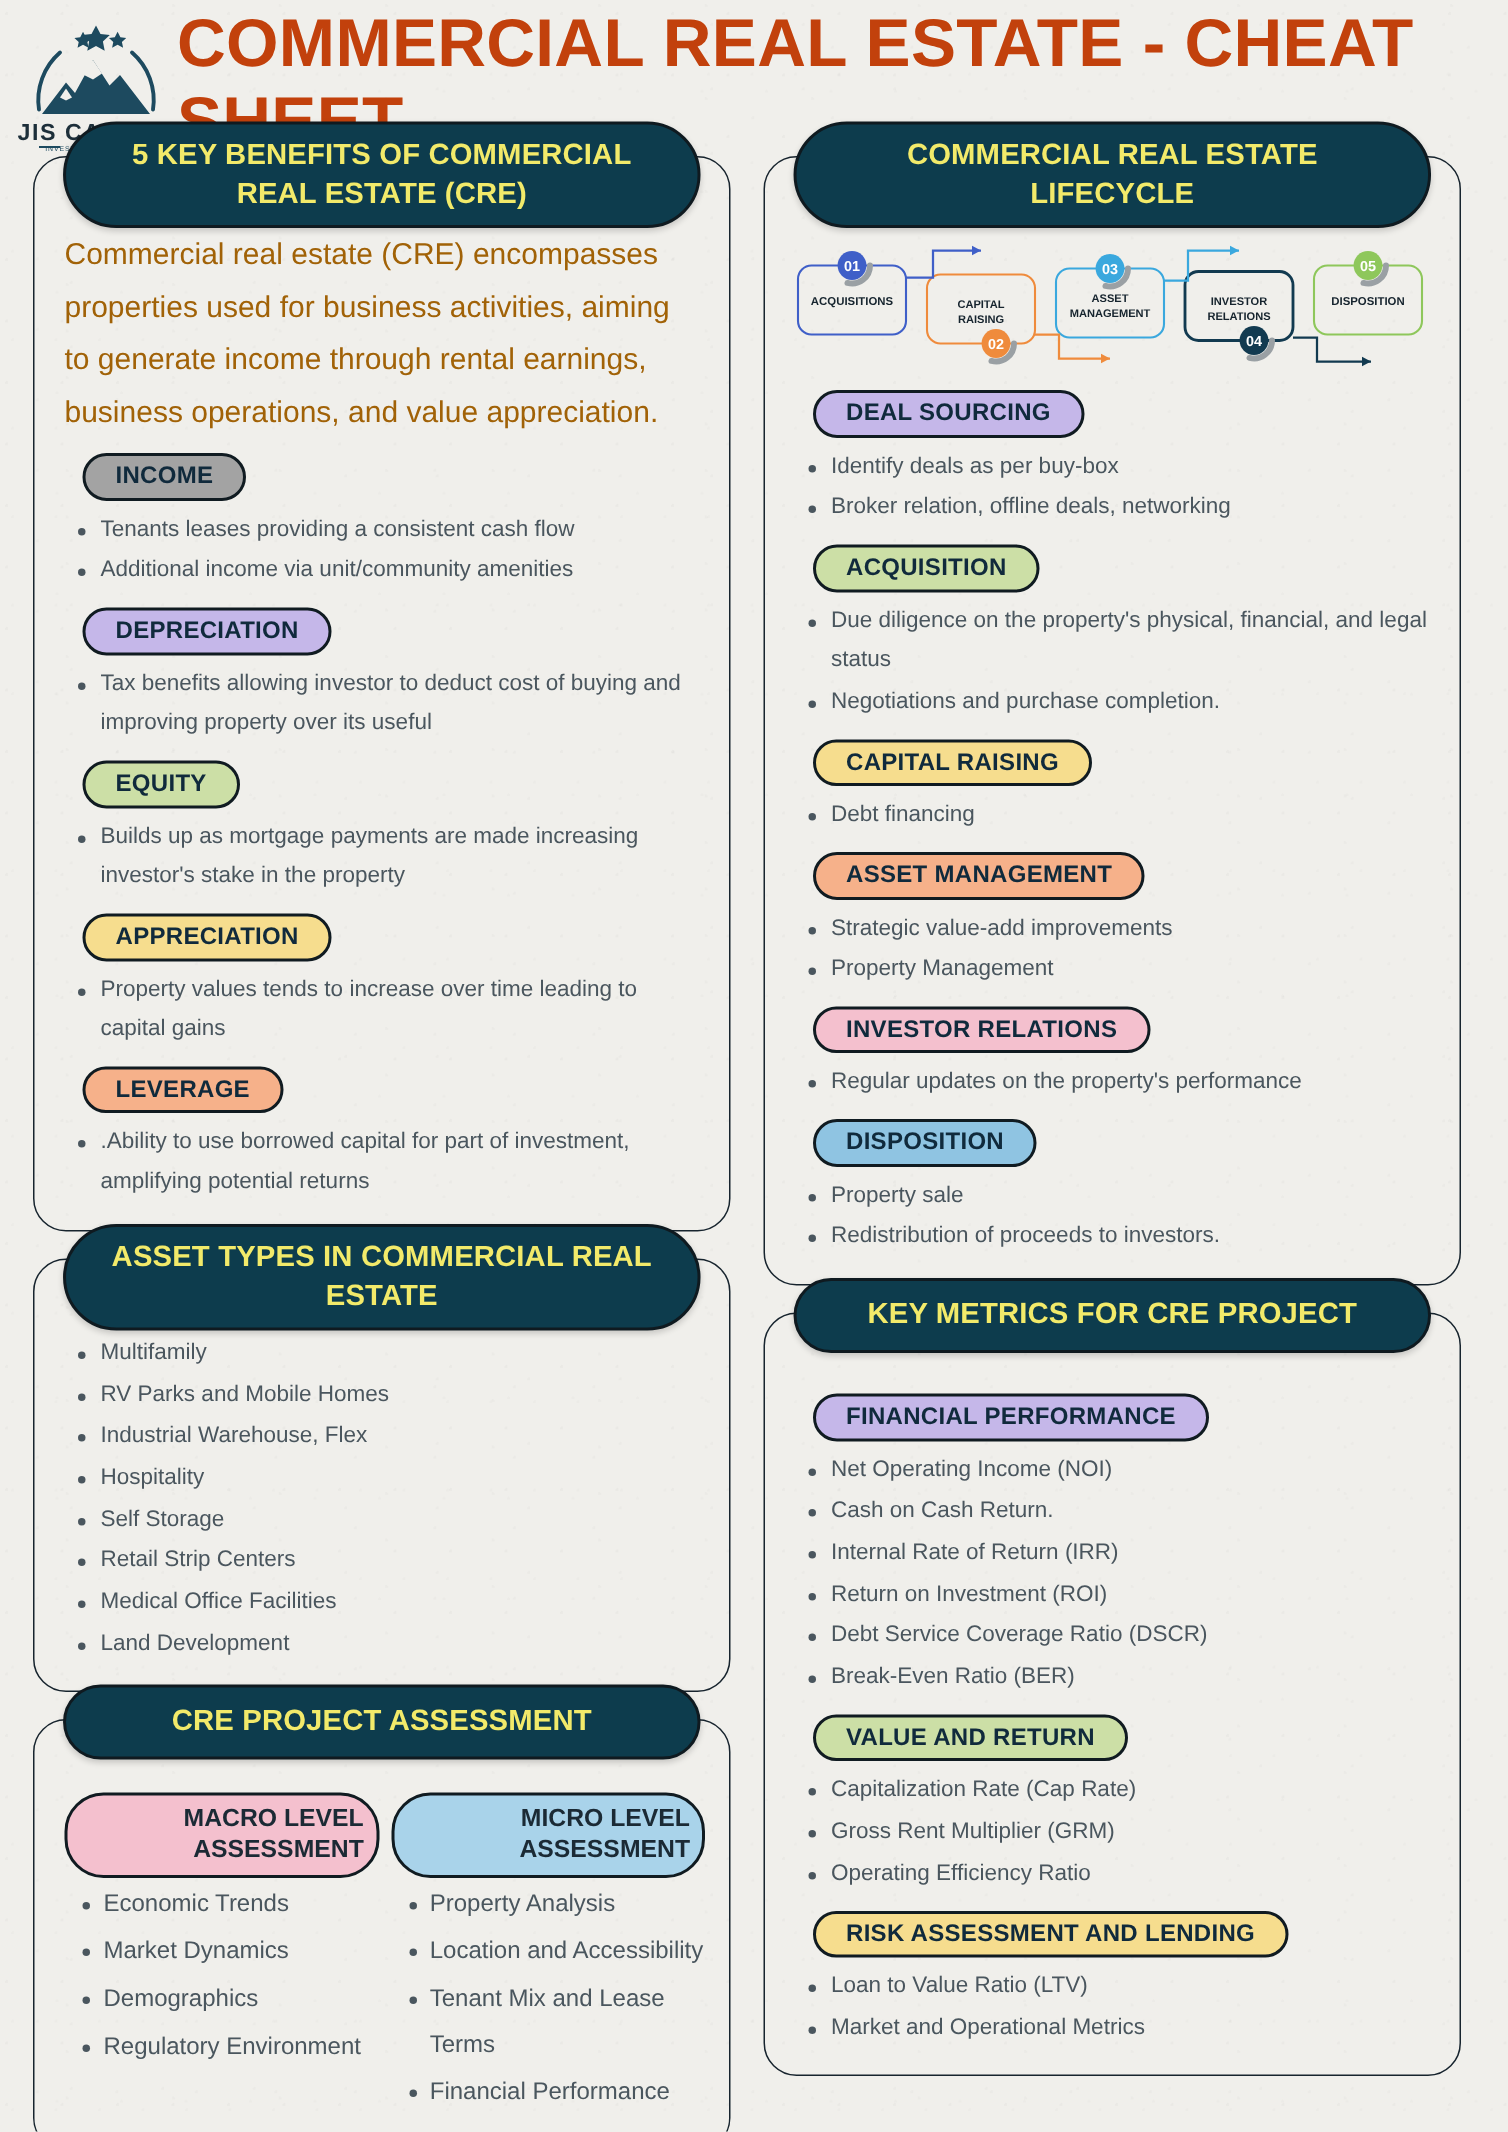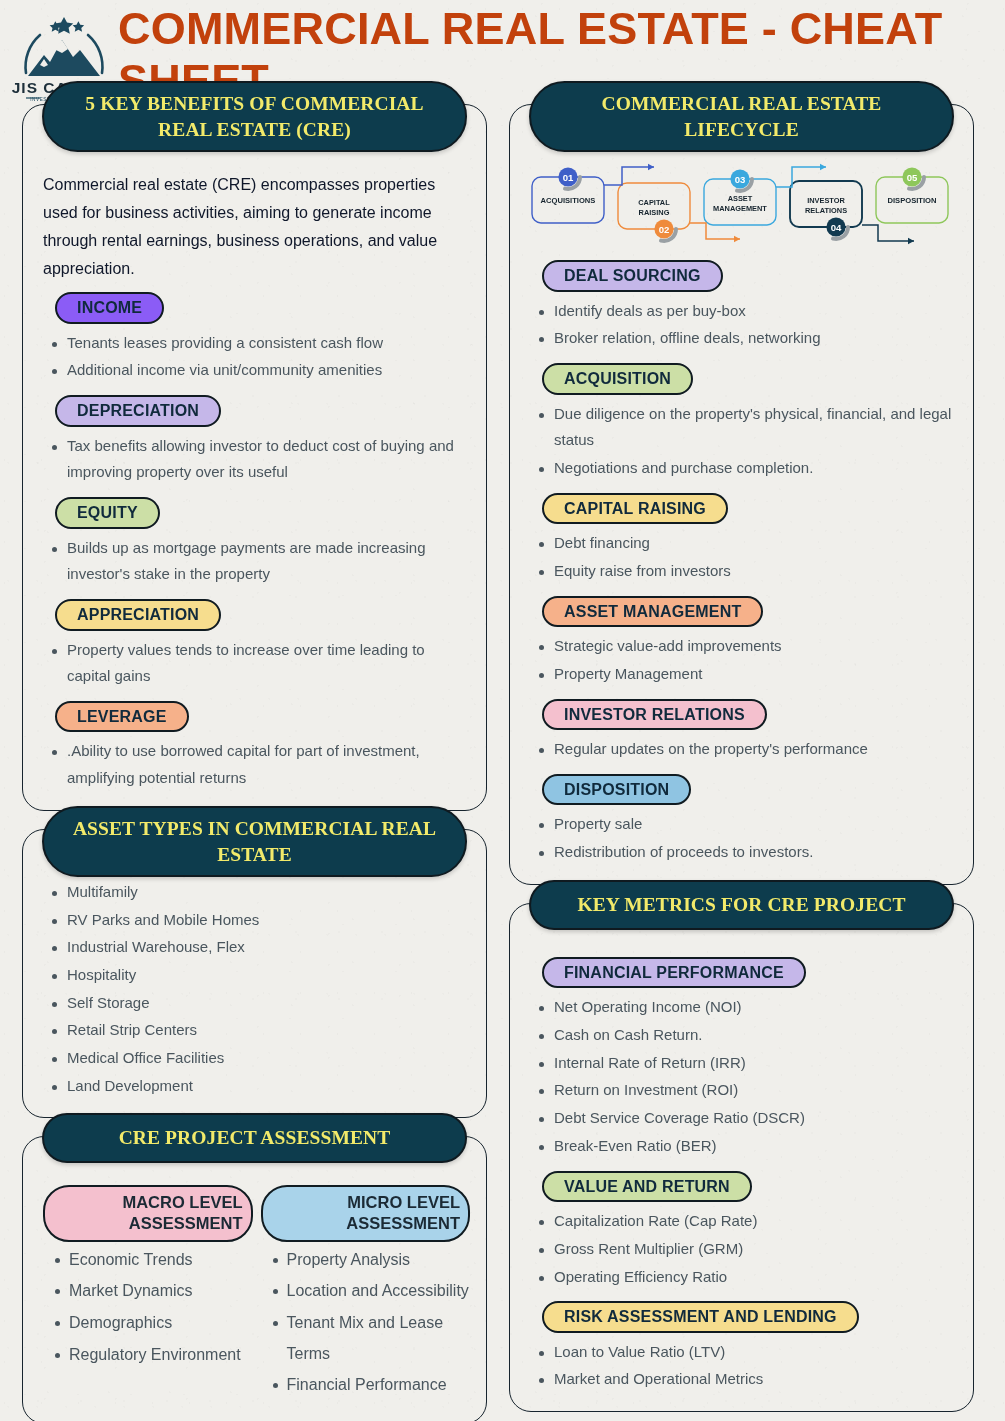--- a/index.html
+++ b/index.html
@@ -78,30 +78,29 @@
     border-radius: 40px;
     color: #f2ea6a;
     font-weight: bold;
     font-size: 19.5px;
     line-height: 1.32;
     text-align: center;
     padding: 8px 26px;
     width: 92%;
     letter-spacing: .1px;
     box-shadow: 0 2px 4px rgba(0,0,0,.18);
-    font-family: Liberation Serif, serif;
   }
   .banner.one-line { padding: 10px 26px; }
 
   
   .intro {
-    font-size: 16px;
+    font-size: 20px;
     line-height: 1.75;
-    color: #0f172a;
-    padding: 20px 4px 2px 6px;
+    color: #a16207;
+    padding: 2px 4px 2px 6px;
   }
 
   ul.bullets { list-style: none; margin: 3px 0 4px 0; }
   ul.bullets li {
     position: relative;
     padding-left: 30px;
     font-size: 15px;
     line-height: 1.78;
     color: #4a565e;
     margin-bottom: 1px;
@@ -185,21 +184,21 @@
     <div class="header-title">COMMERCIAL REAL ESTATE - CHEAT SHEET</div>
   </div>
 
   <div class="columns">
 
     <div class="col">
 
       <div class="card has-banner">
         <div class="banner">5 KEY BENEFITS OF COMMERCIAL REAL ESTATE (CRE)</div>
         <div class="intro">Commercial real estate (CRE) encompasses properties used for business activities, aiming to generate income through rental earnings, business operations, and value appreciation.</div>
-        <div id="benefits-groups"><div class="pill" style="background: #8b5cf6;">INCOME</div><ul class="bullets">
+        <div id="benefits-groups"><div class="pill" style="background: #a3a3a3;">INCOME</div><ul class="bullets">
               <li>Tenants leases providing a consistent cash flow</li>
               <li>Additional income via unit/community amenities</li>
             </ul><div class="pill" style="background: rgb(197, 183, 233);">DEPRECIATION</div><ul class="bullets">
               <li>Tax benefits allowing investor to deduct cost of buying and improving property over its useful</li>
             </ul><div class="pill" style="background: rgb(204, 223, 166);">EQUITY</div><ul class="bullets">
               <li>Builds up as mortgage payments are made increasing investor's stake in the property</li>
             </ul><div class="pill" style="background: rgb(246, 221, 142);">APPRECIATION</div><ul class="bullets">
               <li>Property values tends to increase over time leading to capital gains</li>
             </ul><div class="pill" style="background: rgb(246, 177, 138);">LEVERAGE</div><ul class="bullets">
               <li>.Ability to use borrowed capital for part of investment, amplifying potential returns</li>
@@ -298,21 +297,20 @@
             </svg>
           </div>
         <div id="lifecycle-groups"><div class="pill" style="background: rgb(197, 183, 233);">DEAL SOURCING</div><ul class="bullets">
               <li>Identify deals as per buy-box</li>
               <li>Broker relation, offline deals, networking</li>
             </ul><div class="pill" style="background: rgb(204, 223, 166);">ACQUISITION</div><ul class="bullets">
               <li>Due diligence on the property's physical, financial, and legal status</li>
               <li> Negotiations and purchase completion.</li>
             </ul><div class="pill" style="background: rgb(246, 221, 142);">CAPITAL RAISING</div><ul class="bullets">
               <li>Debt financing</li>
-              <li>Equity raise from investors</li>
             </ul><div class="pill" style="background: rgb(246, 177, 138);">ASSET MANAGEMENT</div><ul class="bullets">
               <li>Strategic value-add improvements</li>
               <li>Property Management</li>
             </ul><div class="pill" style="background: rgb(244, 192, 206);">INVESTOR RELATIONS</div><ul class="bullets">
               <li>Regular updates on the property's performance</li>
             </ul><div class="pill" style="background: rgb(143, 196, 226);">DISPOSITION</div><ul class="bullets">
               <li>Property sale</li>
               <li>Redistribution of proceeds to investors.</li>
             </ul></div>
       </div>

